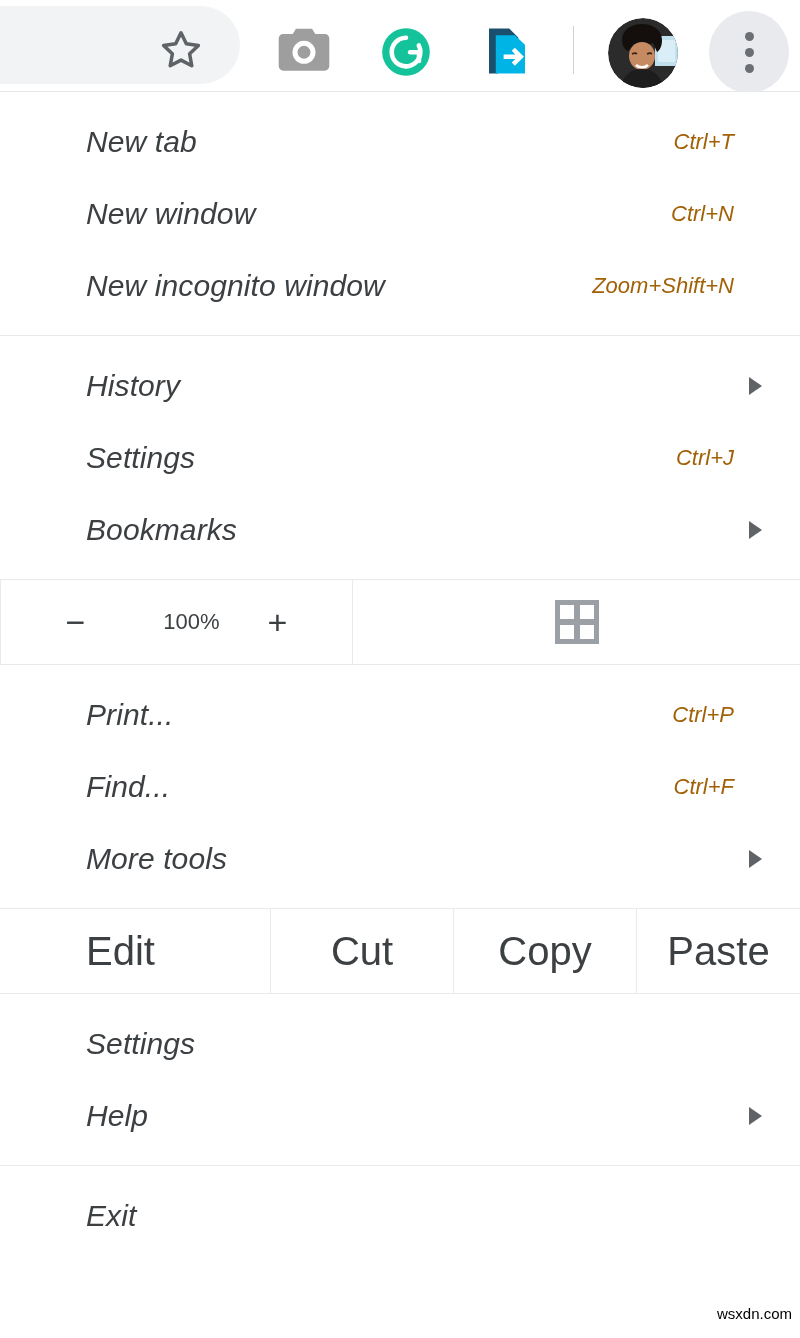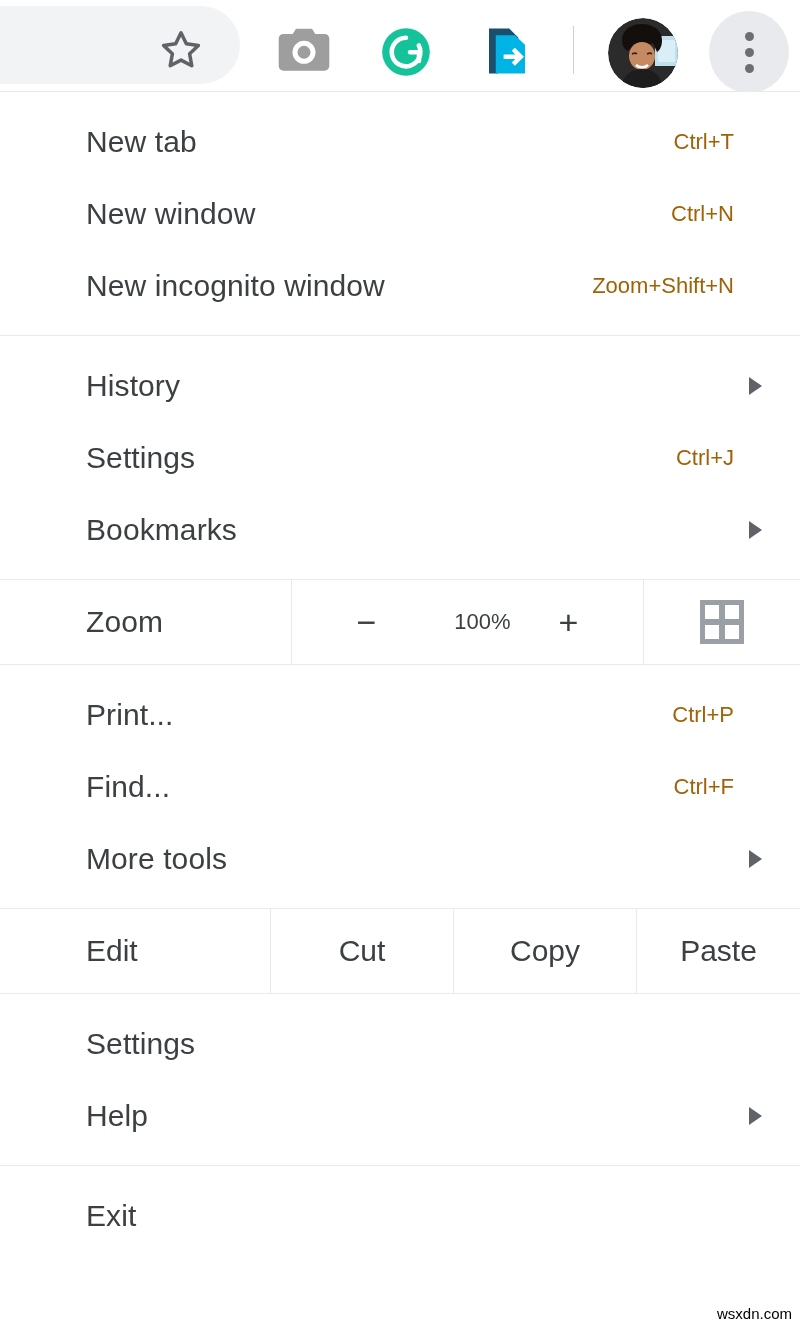--- a/index.html
+++ b/index.html
@@ -80,21 +80,21 @@
     background: #6b6f73; margin: 3.5px 0;
   }
   .dots-col { display: flex; flex-direction: column; align-items: center; }
 
   
   .menu {
     position: relative;
     background: #ffffff;
     padding: 0;
   }
-  .mgroup { padding: 14px 0 13px 0; }
+  .mgroup { padding: 14px 0 13px 0; font-style: italic; }
   .divider {
     height: 1px;
     background: #e8eaed;
     width: 100%;
   }
 
   .mitem {
     position: relative;
     height: 72px;
     display: flex;
@@ -199,21 +199,21 @@
     padding-left: 86px;
   }
   .edit-seg {
     width: 182px;
     justify-content: center;
   }
   .edit-last {
     flex: 1;
     justify-content: center;
   }
-  .edit-txt { font-size: 30px; color: #3c4043; }
+  .edit-txt { font-size: 40px; color: #3c4043; }
 
   
   .watermark {
     position: absolute;
     right: 8px;
     bottom: 16px;
     font-size: 15px;
     color: #000000;
     font-family: "Liberation Sans", sans-serif;
   }
@@ -320,23 +320,20 @@
     </div>
     <div class="mitem">
       <span class="mlabel">Bookmarks</span>
       <span class="arrow"></span>
     </div>
   </div>
 
   <div class="divider"></div>
 
   <div class="zoomrow">
-    <div class="zoom-label-cell">
-      <span class="mlabel">Zoom</span>
-    </div>
     <div class="vsep"></div>
     <div class="zoom-ctrl-cell">
       <span class="zbtn">−</span>
       <span class="zval">100%</span>
       <span class="zbtn">+</span>
     </div>
     <div class="vsep"></div>
     <div class="zoom-full-cell">
       <span class="fs-icon">
         <i class="fs-tl"></i>

